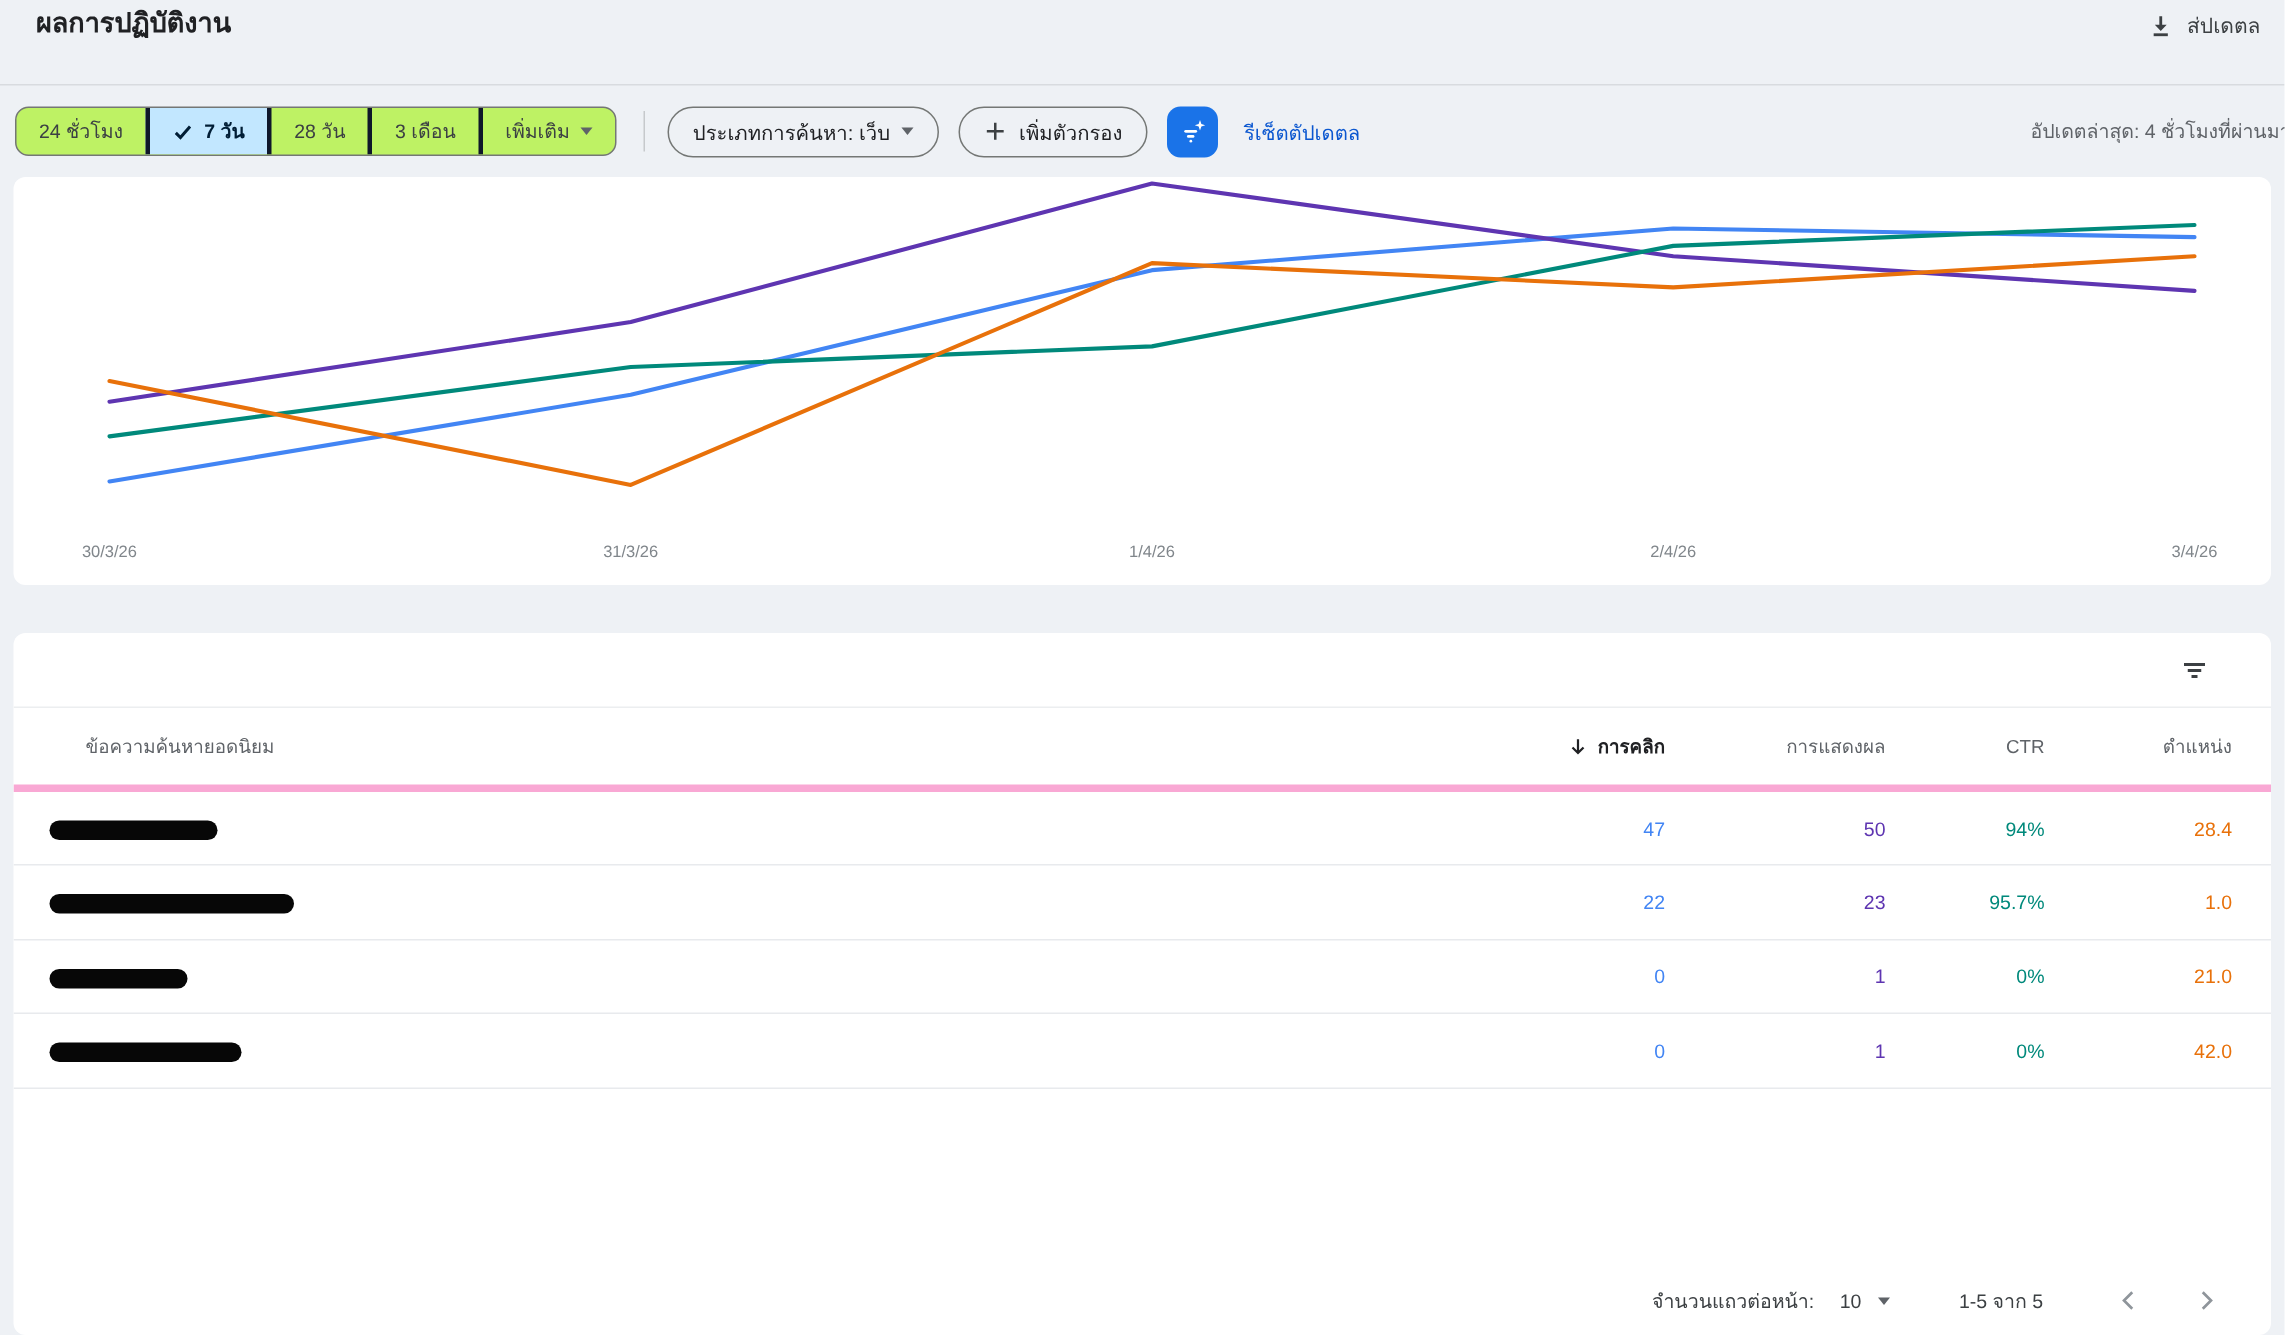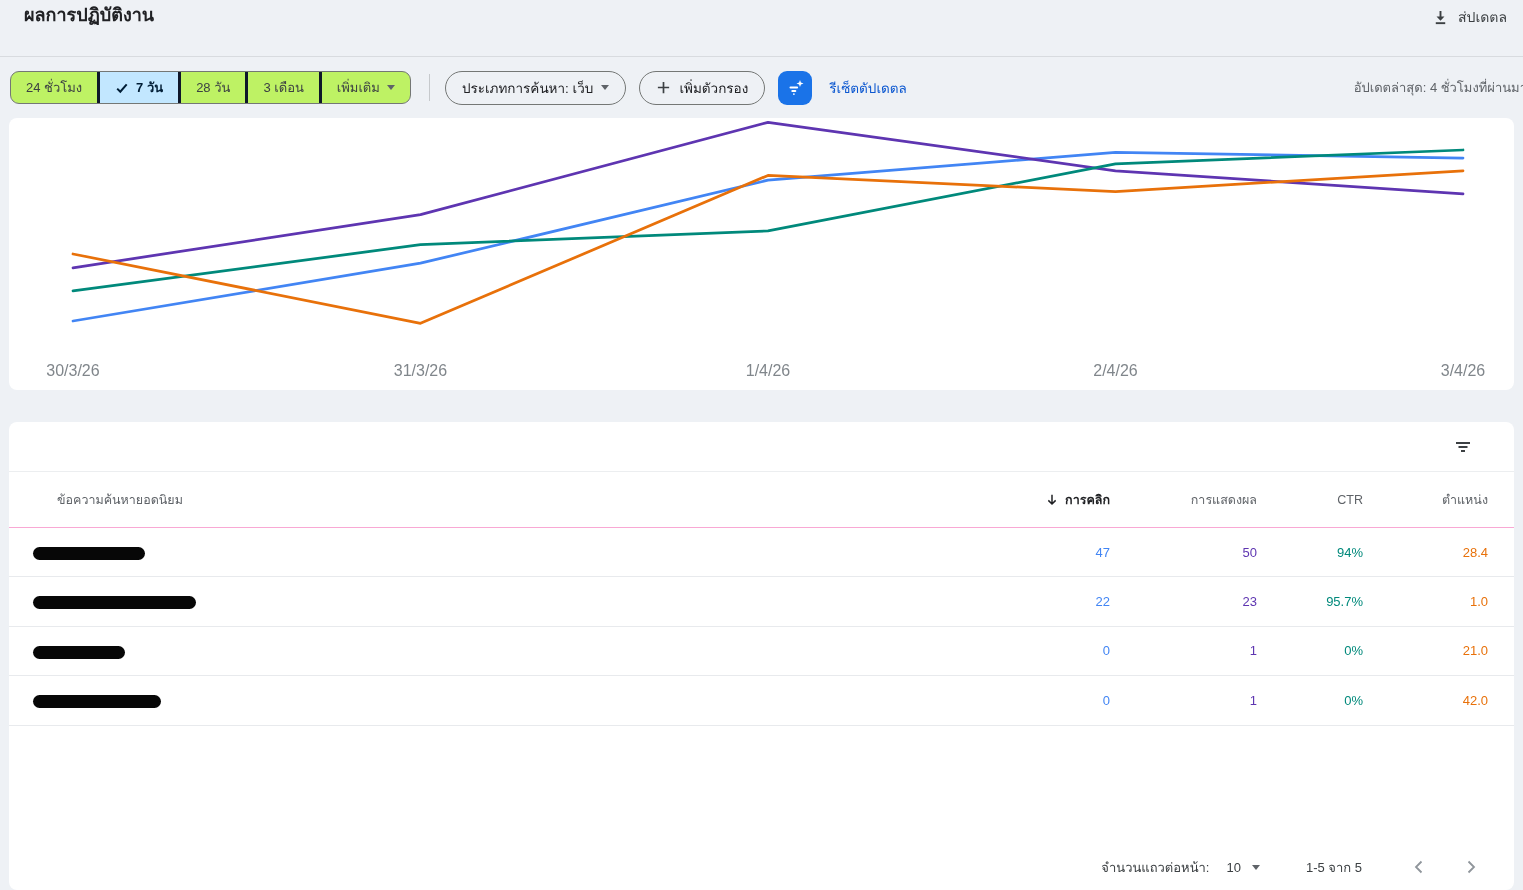--- a/index.html
+++ b/index.html
@@ -27,35 +27,35 @@
   .caret { width:0; height:0; border-left:4.5px solid transparent; border-right:4.5px solid transparent;
     border-top:5.5px solid #5f6368; display:inline-block; }
   .ai-filter { width:34px; height:34px; border-radius:9px; border:none; background:#1a73e8; cursor:pointer;
     display:flex; align-items:center; justify-content:center; margin-right:17px; }
   .reset-link { color:#0b57d0; font-size:13.5px; font-weight:500; cursor:pointer; text-decoration:none; white-space:nowrap; }
   .updated { margin-left:auto; color:#5f6368; font-size:13px; white-space:nowrap; margin-right:-4px; }
   
   .card { background:#fff; border-radius:8px; margin:0 9px; }
   .chart-card { height:272px; position:relative; overflow:hidden; }
   #chart-svg { display:block; width:1505px; height:250px; }
-  .x-axis span { position:absolute; top:244px; transform:translateX(-50%); font-size:16px; color:#80868b; white-space:nowrap; }
+  .x-axis span { position:absolute; top:244px; transform:translateX(-50%); font-size:11px; color:#80868b; white-space:nowrap; }
   .xl0{left:4.25%} .xl1{left:27.34%} .xl2{left:50.43%} .xl3{left:73.52%} .xl4{left:96.61%}
   
   .table-card { margin-top:32px; height:468px; overflow:hidden; position:relative; }
   .tabs { display:flex; height:67px; border-bottom:1px solid #e4e6e8; }
   .tab { flex:1; display:flex; align-items:center; justify-content:center; font-size:13px; color:#5f6368;
     position:relative; cursor:pointer; white-space:nowrap; }
   .tab.active { color:#202124; font-weight:500; }
   .tab.active::after { content:""; position:absolute; left:30px; right:40px; bottom:0; height:3px; background:#3a3d40; }
   .table-toolbar { height:50px; display:flex; align-items:center; justify-content:flex-end; padding-right:36px;
     border-bottom:1px solid #eceef0; }
   .tfilter { background:none; border:none; cursor:pointer; padding:6px; display:flex; }
   .thead, .trow { display:grid; grid-template-columns:1fr 160px 147px 106px 125px; align-items:center;
     padding-left:16px; padding-right:26px; }
-  .thead { height:56px; border-bottom:1px solid #f9a8d4; color:#5f6368; font-size:12.5px;padding-left:48px; }
+  .thead { height:56px; border-bottom:5px solid #f9a8d4; color:#5f6368; font-size:12.5px;padding-left:48px; }
   .n { text-align:right; }
   .sorted { color:#202124; font-weight:700; display:flex; align-items:center; justify-content:flex-end; gap:6px; }
   .trow { height:49.4px; border-bottom:1px solid #e8eaed; font-size:13px; cursor:pointer; }
   .redact { display:inline-block; height:13px; background:#070707; border-radius:7px; margin-left:8px; vertical-align:middle; }
   .v-clicks{color:#4285f4} .v-imp{color:#5e35b1} .v-ctr{color:#00897b} .v-pos{color:#e8710a}
   
   .pager { position:absolute; bottom:0; left:0; right:0; height:46px; display:flex; align-items:center;
     justify-content:flex-end; font-size:13px; color:#3c4043; padding-right:30px; }
   .pp { display:flex; align-items:center; gap:11px; background:none; border:none; font-family:inherit;
     font-size:13px; color:#3c4043; cursor:pointer; margin-left:17px; }

